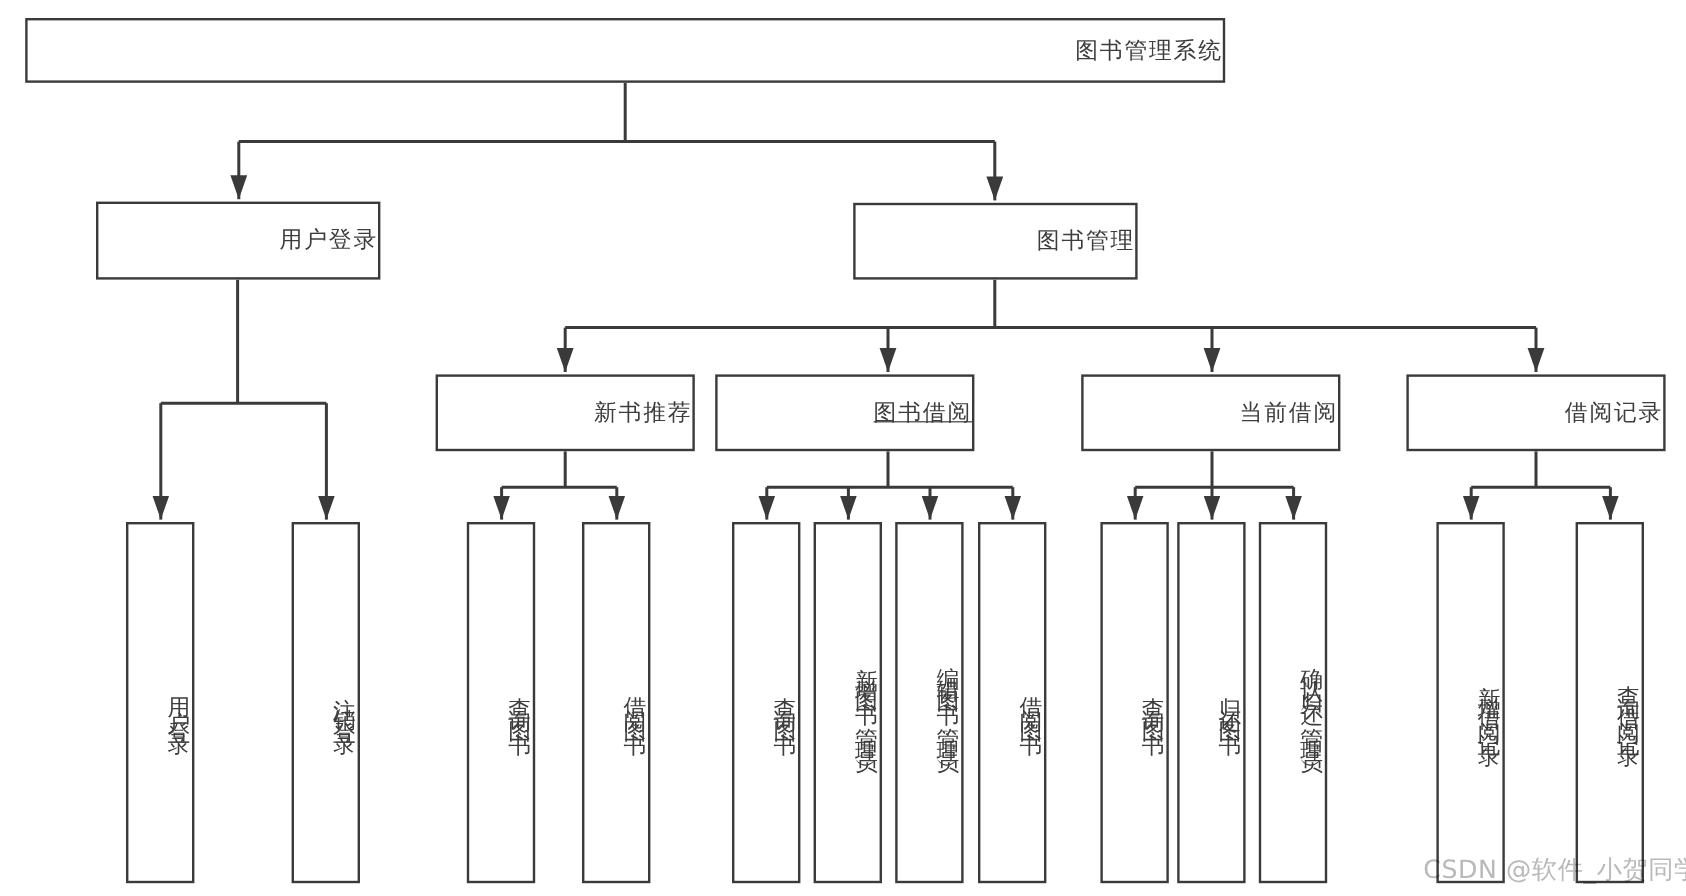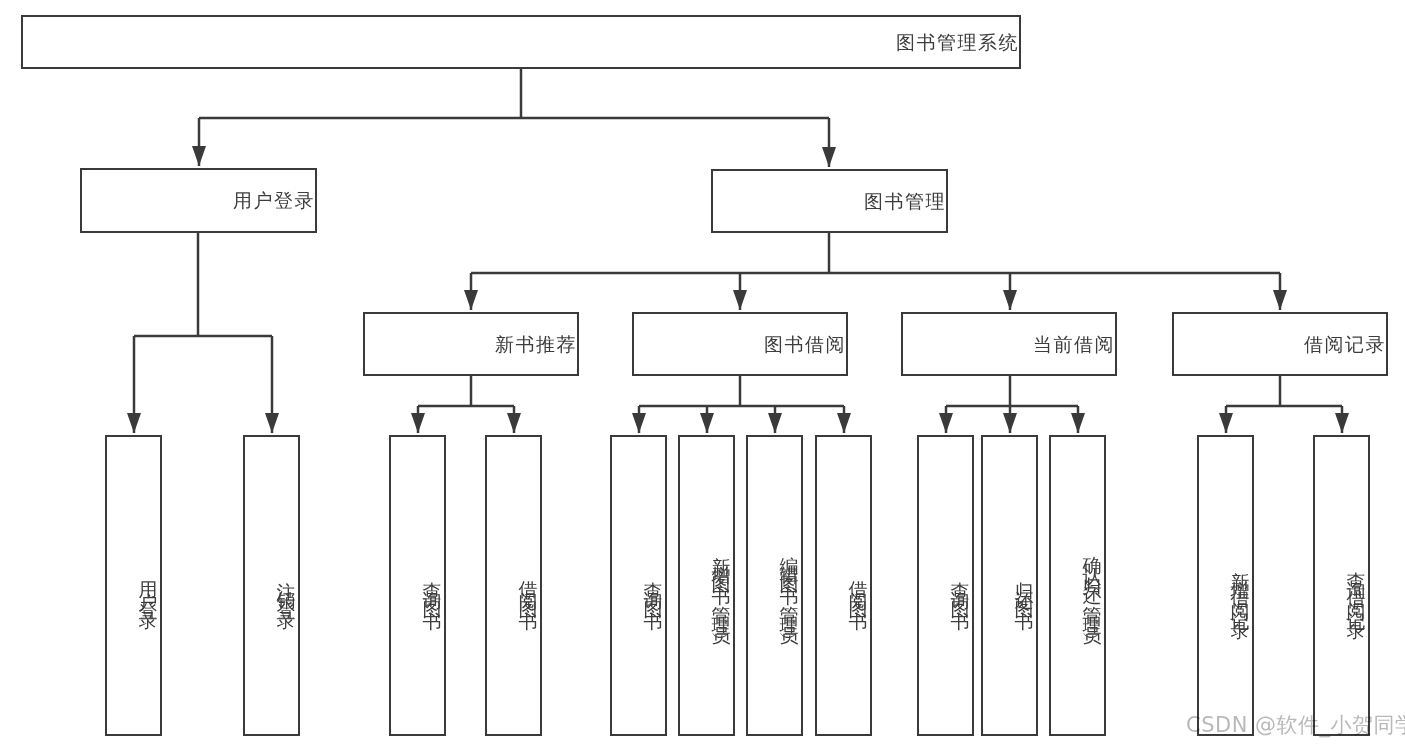--- a/index.html
+++ b/index.html
@@ -105,21 +105,21 @@
   <div class="box lvl2" style="left:80px;">
     <span class="lbl">用户登录</span>
   </div>
   <div class="box lvl2" style="left:711px;top:169px;height:64px;padding-left:19px;">
     <span class="lbl">图书管理</span>
   </div>
 
   <div class="box lvl3" style="left:363px;">
     <span class="lbl">新书推荐</span>
   </div>
-  <div class="box lvl3" style="left:632px;">
+  <div class="box lvl3" style="left:596px;text-decoration:underline;">
     <span class="lbl">图书借阅</span>
   </div>
   <div class="box lvl3" style="left:901px;">
     <span class="lbl">当前借阅</span>
   </div>
   <div class="box lvl3" style="left:1172px;">
     <span class="lbl">借阅记录</span>
   </div>
 
   <div class="box v leaf" style="left:105px;">

